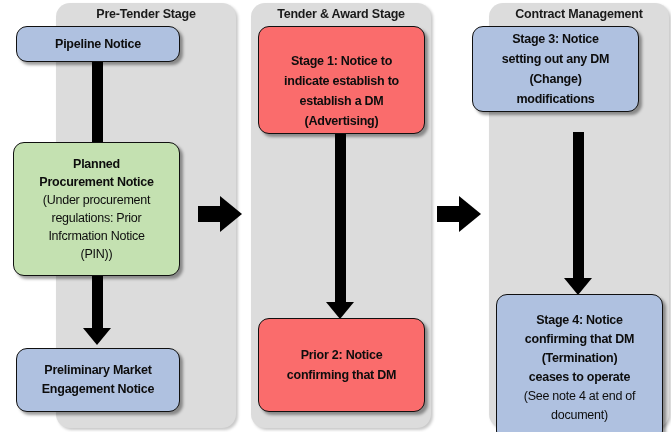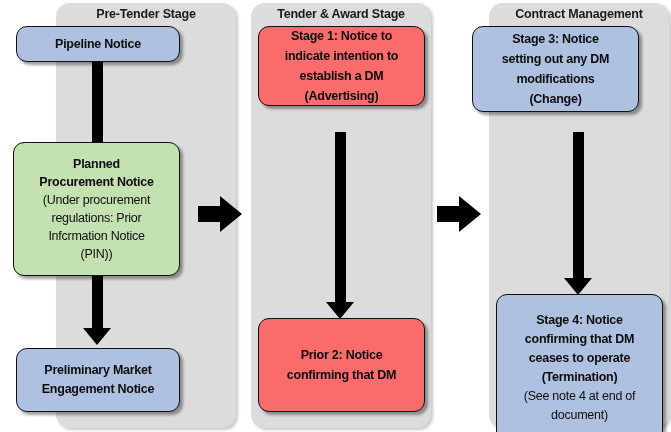--- a/index.html
+++ b/index.html
@@ -146,23 +146,23 @@
     <div class="head"></div>
   </div>
 
   <div class="panel" style="left:251px; top:3px; width:180px; height:425px;">
     <div class="panel-title">Tender &amp; Award Stage</div>
   </div>
 
   <div class="vline" style="left:335px; top:132px; height:172px;"></div>
   <div class="vhead" style="left:326px; top:302px;"></div>
 
-  <div class="node red" style="left:258px; top:26px; width:167px; height:80px; font-size:12.5px; line-height:20px;">
+  <div class="node red" style="left:258px; top:26px; width:167px; height:108px; font-size:12.5px; line-height:20px;justify-content:flex-end;">
     <span class="ln b">Stage 1: Notice to</span>
-    <span class="ln b">indicate intention to</span>
+    <span class="ln b">indicate establish to</span>
     <span class="ln b">establish a DM</span>
     <span class="ln b">(Advertising)</span>
   </div>
 
   <div class="node red" style="left:258px; top:318px; width:167px; height:94px; font-size:12.5px; line-height:20px;">
     <span class="ln b">Prior 2: Notice</span>
     <span class="ln b">confirming that DM</span>
   </div>
 
   <div class="harrow" style="left:437px; top:196px;">
@@ -173,26 +173,26 @@
   <div class="panel" style="left:489px; top:3px; width:180px; height:425px;">
     <div class="panel-title">Contract Management</div>
   </div>
 
   <div class="vline" style="left:573px; top:132px; height:148px;"></div>
   <div class="vhead" style="left:564px; top:278px;"></div>
 
   <div class="node blue" style="left:472px; top:26px; width:167px; height:86px; font-size:12.5px; line-height:20px;">
     <span class="ln b">Stage 3: Notice</span>
     <span class="ln b">setting out any DM</span>
+    <span class="ln b">(Change)</span>
     <span class="ln b">modifications</span>
-    <span class="ln b">(Change)</span>
   </div>
 
   <div class="node blue" style="left:496px; top:294px; width:167px; height:148px; font-size:12.5px; line-height:19px;">
     <span class="ln b">Stage 4: Notice</span>
     <span class="ln b">confirming that DM</span>
+    <span class="ln b">(Termination)</span>
     <span class="ln b">ceases to operate</span>
-    <span class="ln b">(Termination)</span>
     <span class="ln n">(See note 4 at end of</span>
     <span class="ln n">document)</span>
   </div>
 
 </div>
 
 </body></html>

